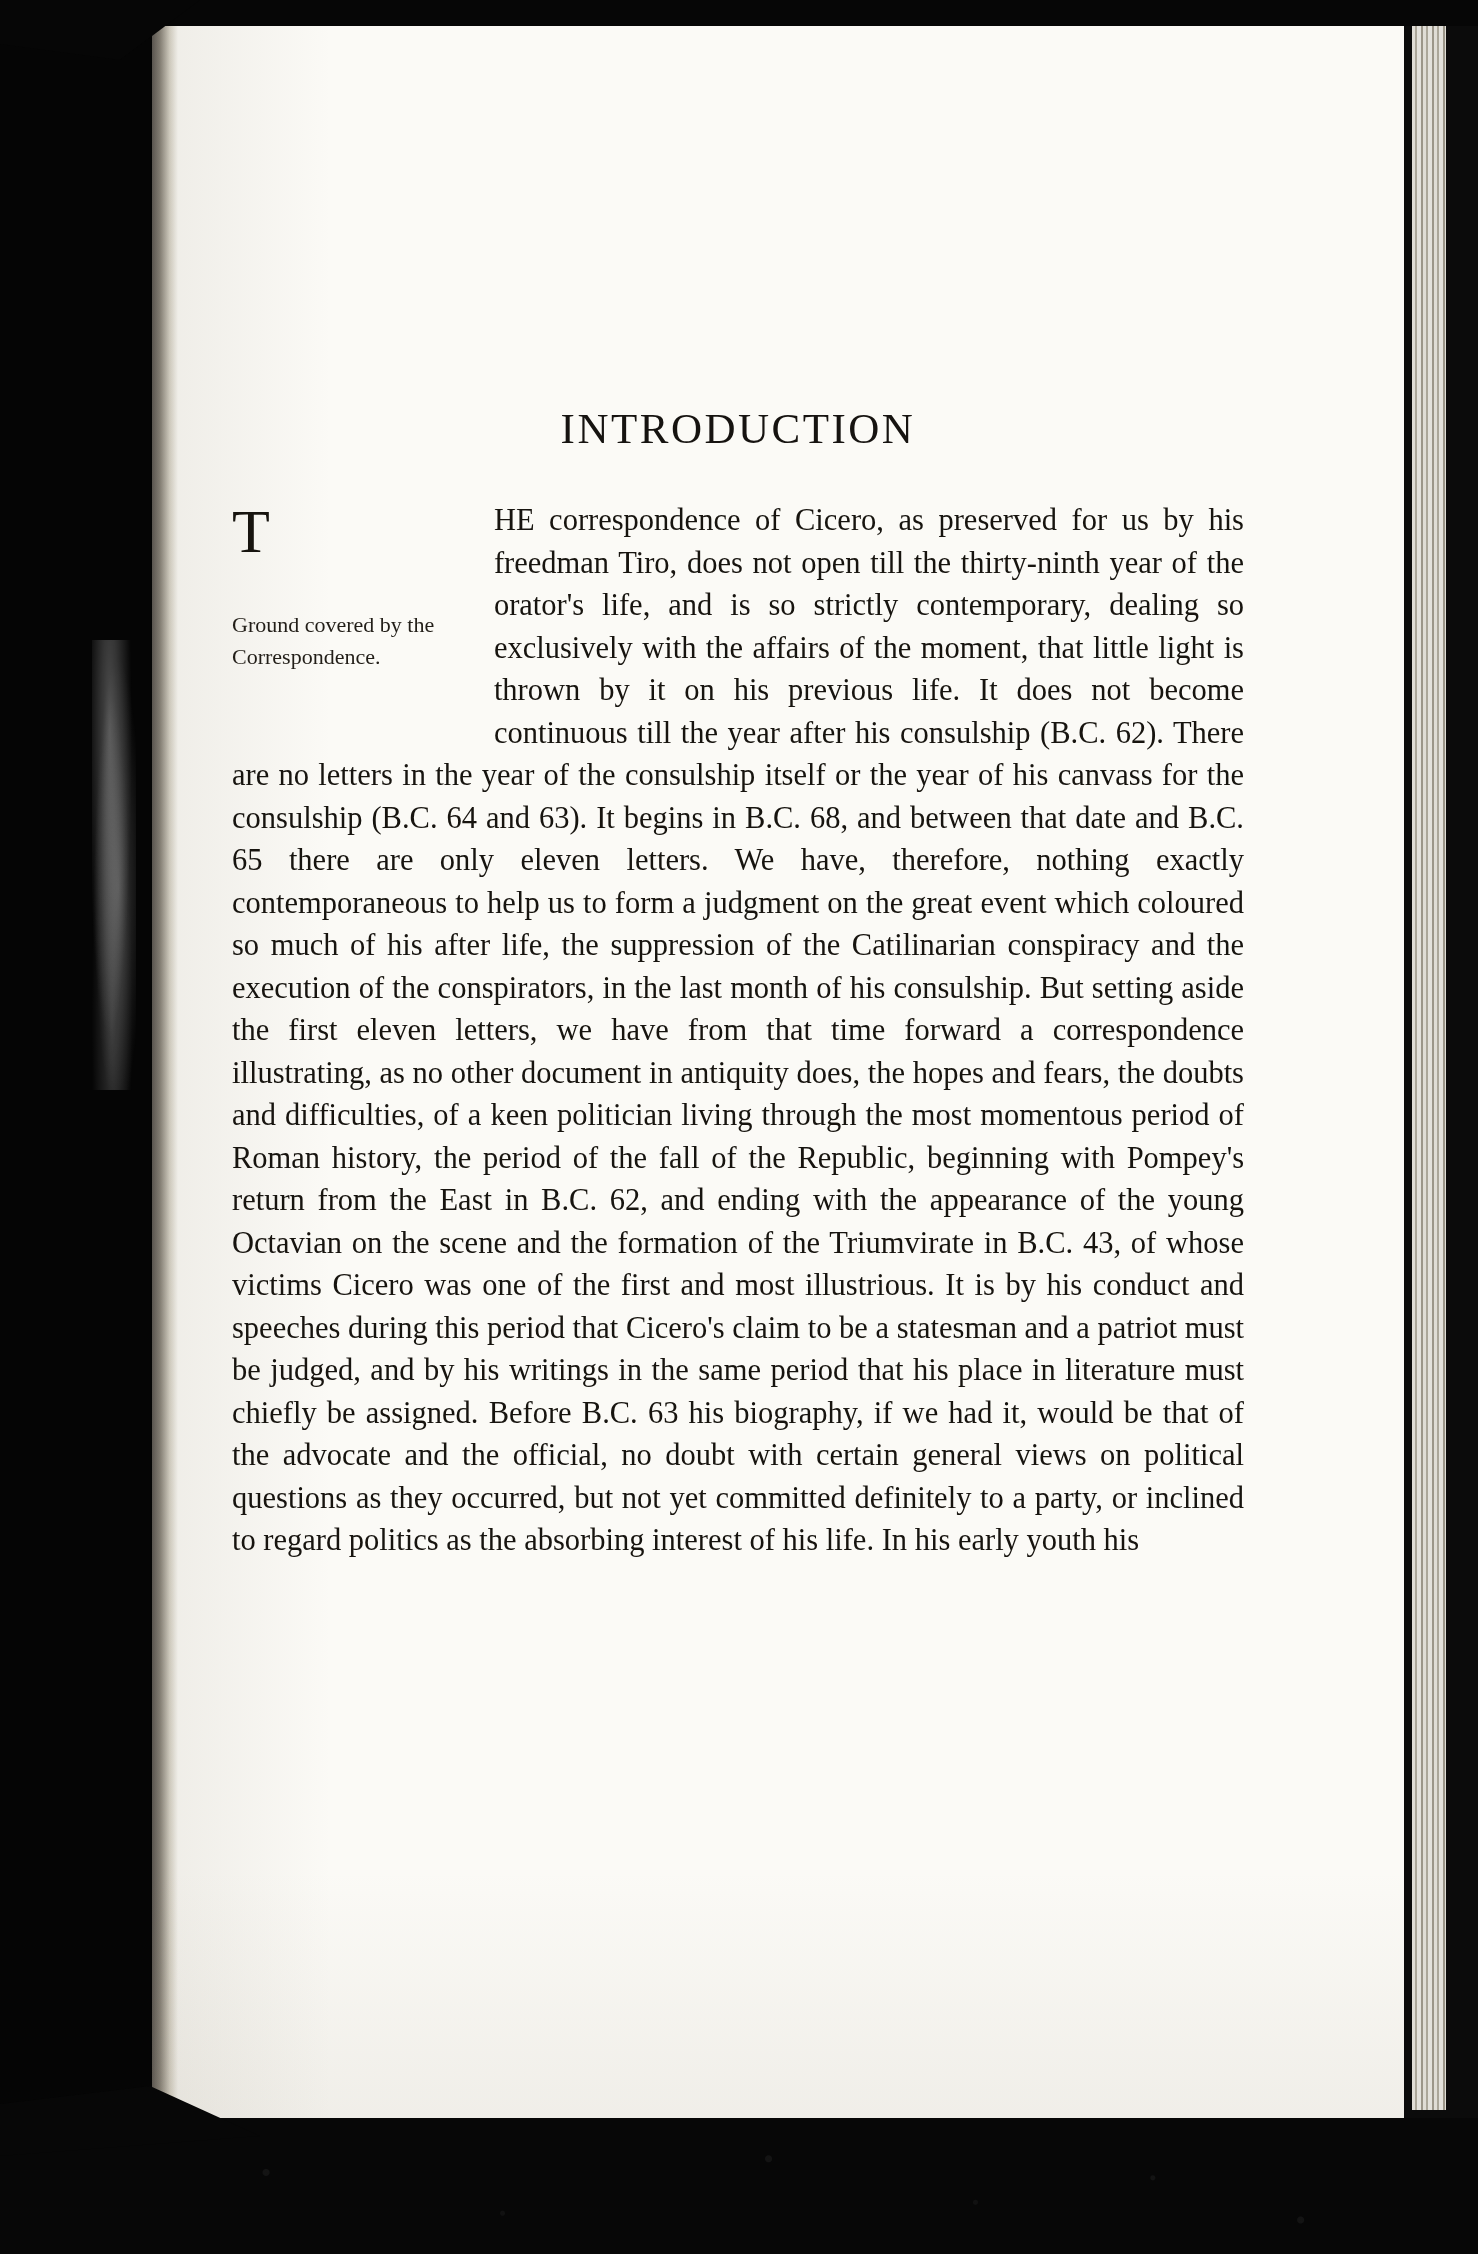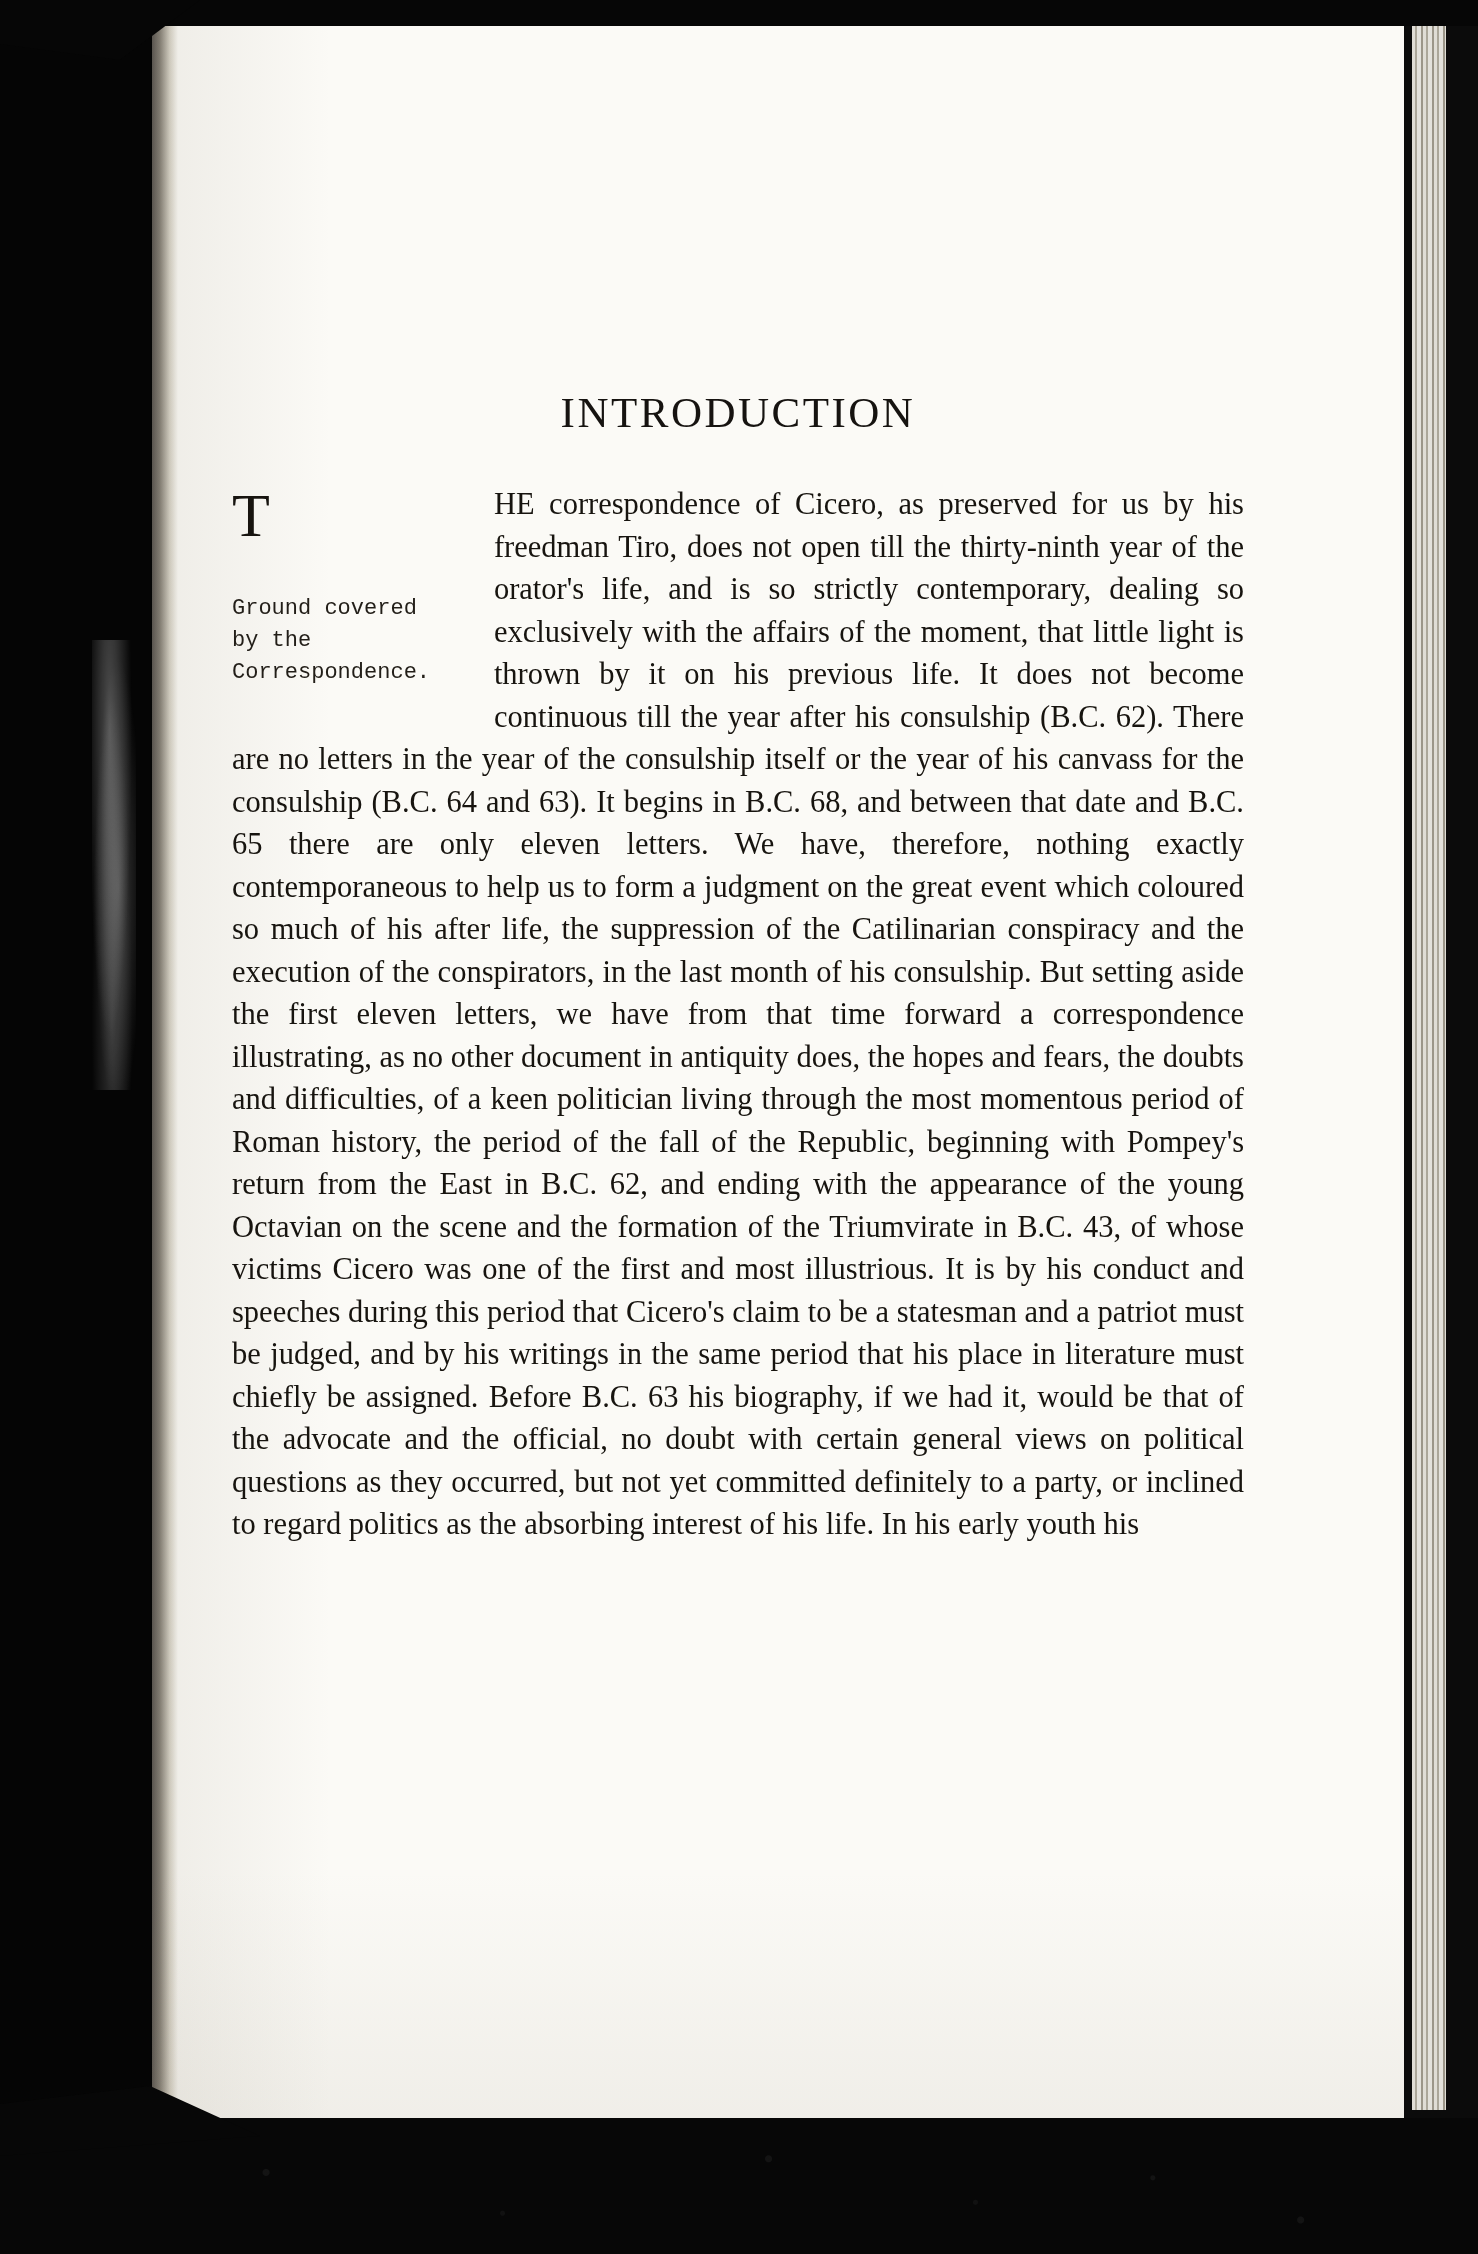--- a/index.html
+++ b/index.html
@@ -143,21 +143,21 @@
     left: 232px;
     top: 388px;
     width: 1012px;
   }
 
   #page-title {
     font-size: 43px;
     letter-spacing: 2.5px;
     text-align: center;
     color: #161310;
-    margin: 0 0 46px 0;
+    margin: 16px 0 46px 0;
     font-weight: normal;
     font-family: "Liberation Serif", serif;
   }
 
   .para {
     font-size: 30.5px;
     line-height: 42.5px;
     color: #17140f;
     text-align: justify;
     margin: 0;
@@ -176,21 +176,21 @@
 
   
   #marginal-note {
     position: absolute;
     left: 0;
     top: 110px;
     width: 218px;
     font-size: 22px;
     line-height: 32px;
     color: #221e18;
-    font-family: Liberation Mono, monospace;
+    font-family: Liberation Serif, serif;
   }
 
   
   .note-shape {
     float: left;
     width: 218px;
     height: 138px;
     margin-top: 110px;
   }
 

